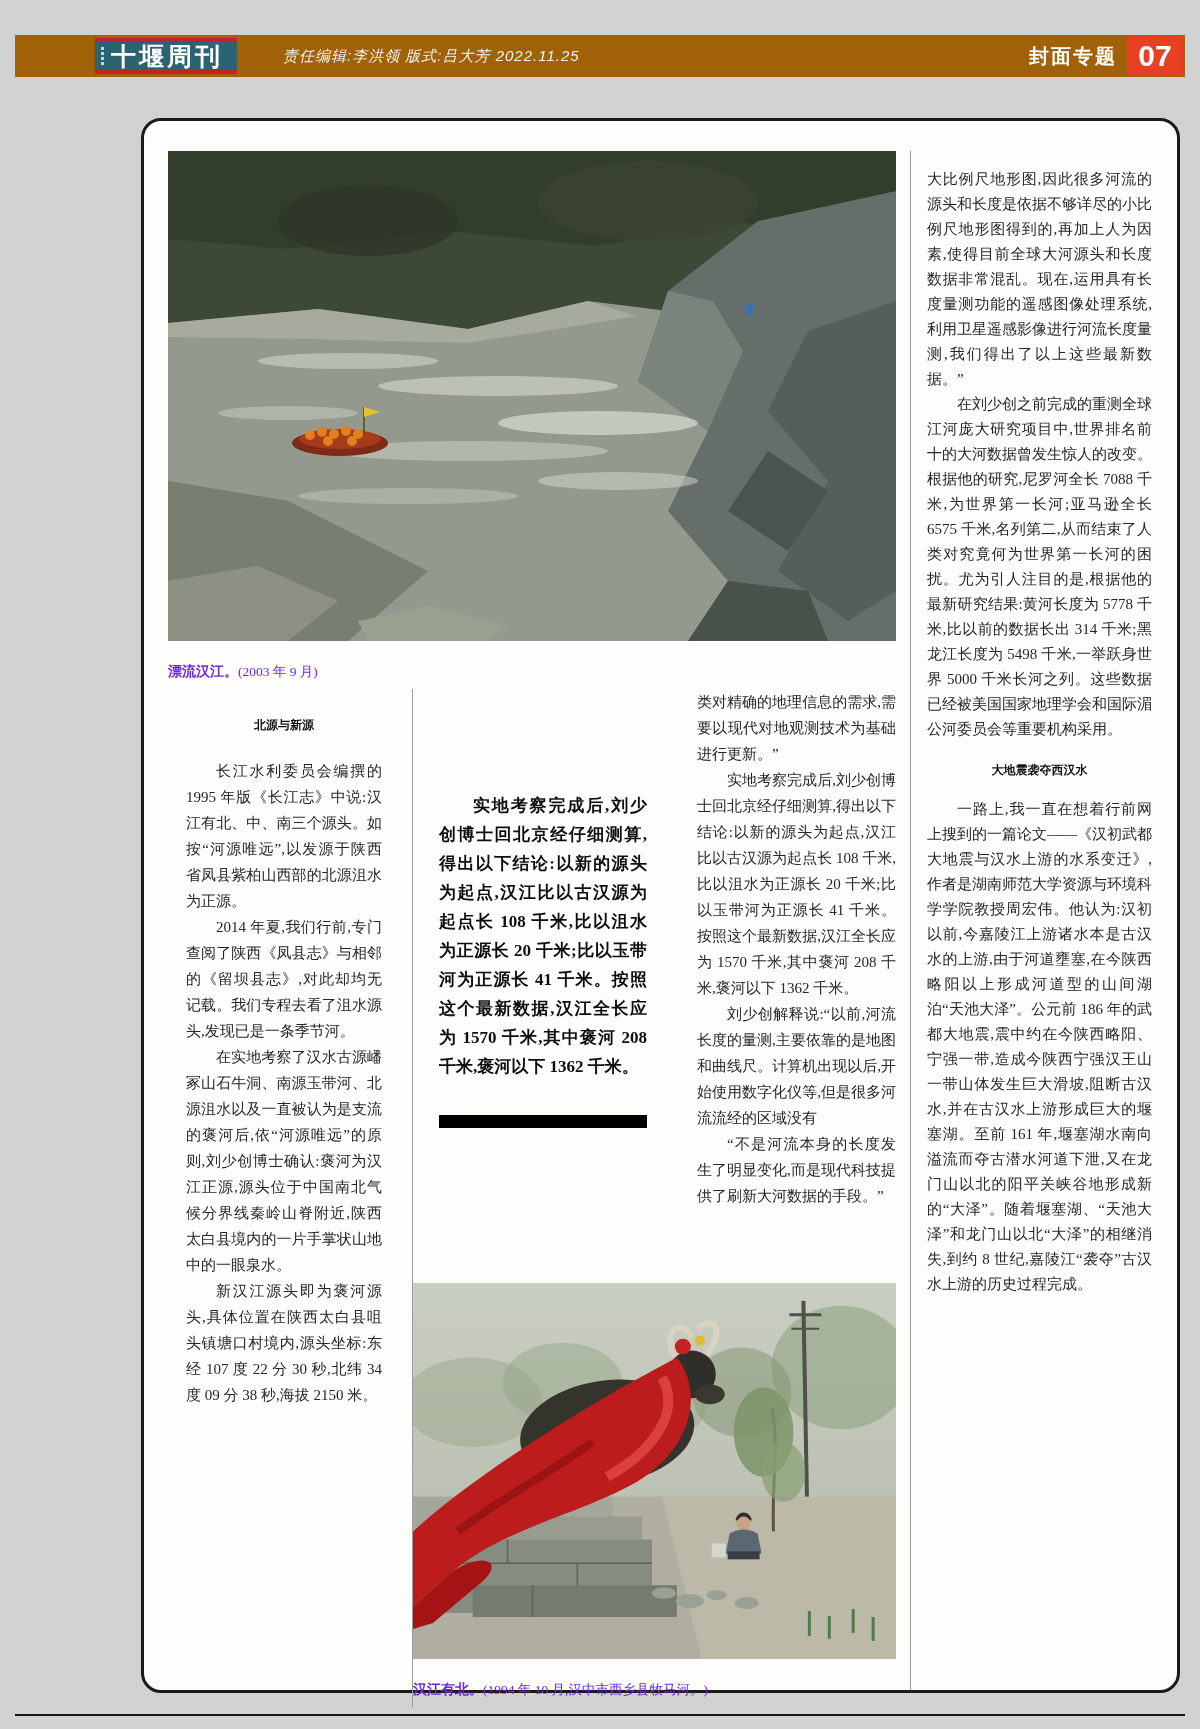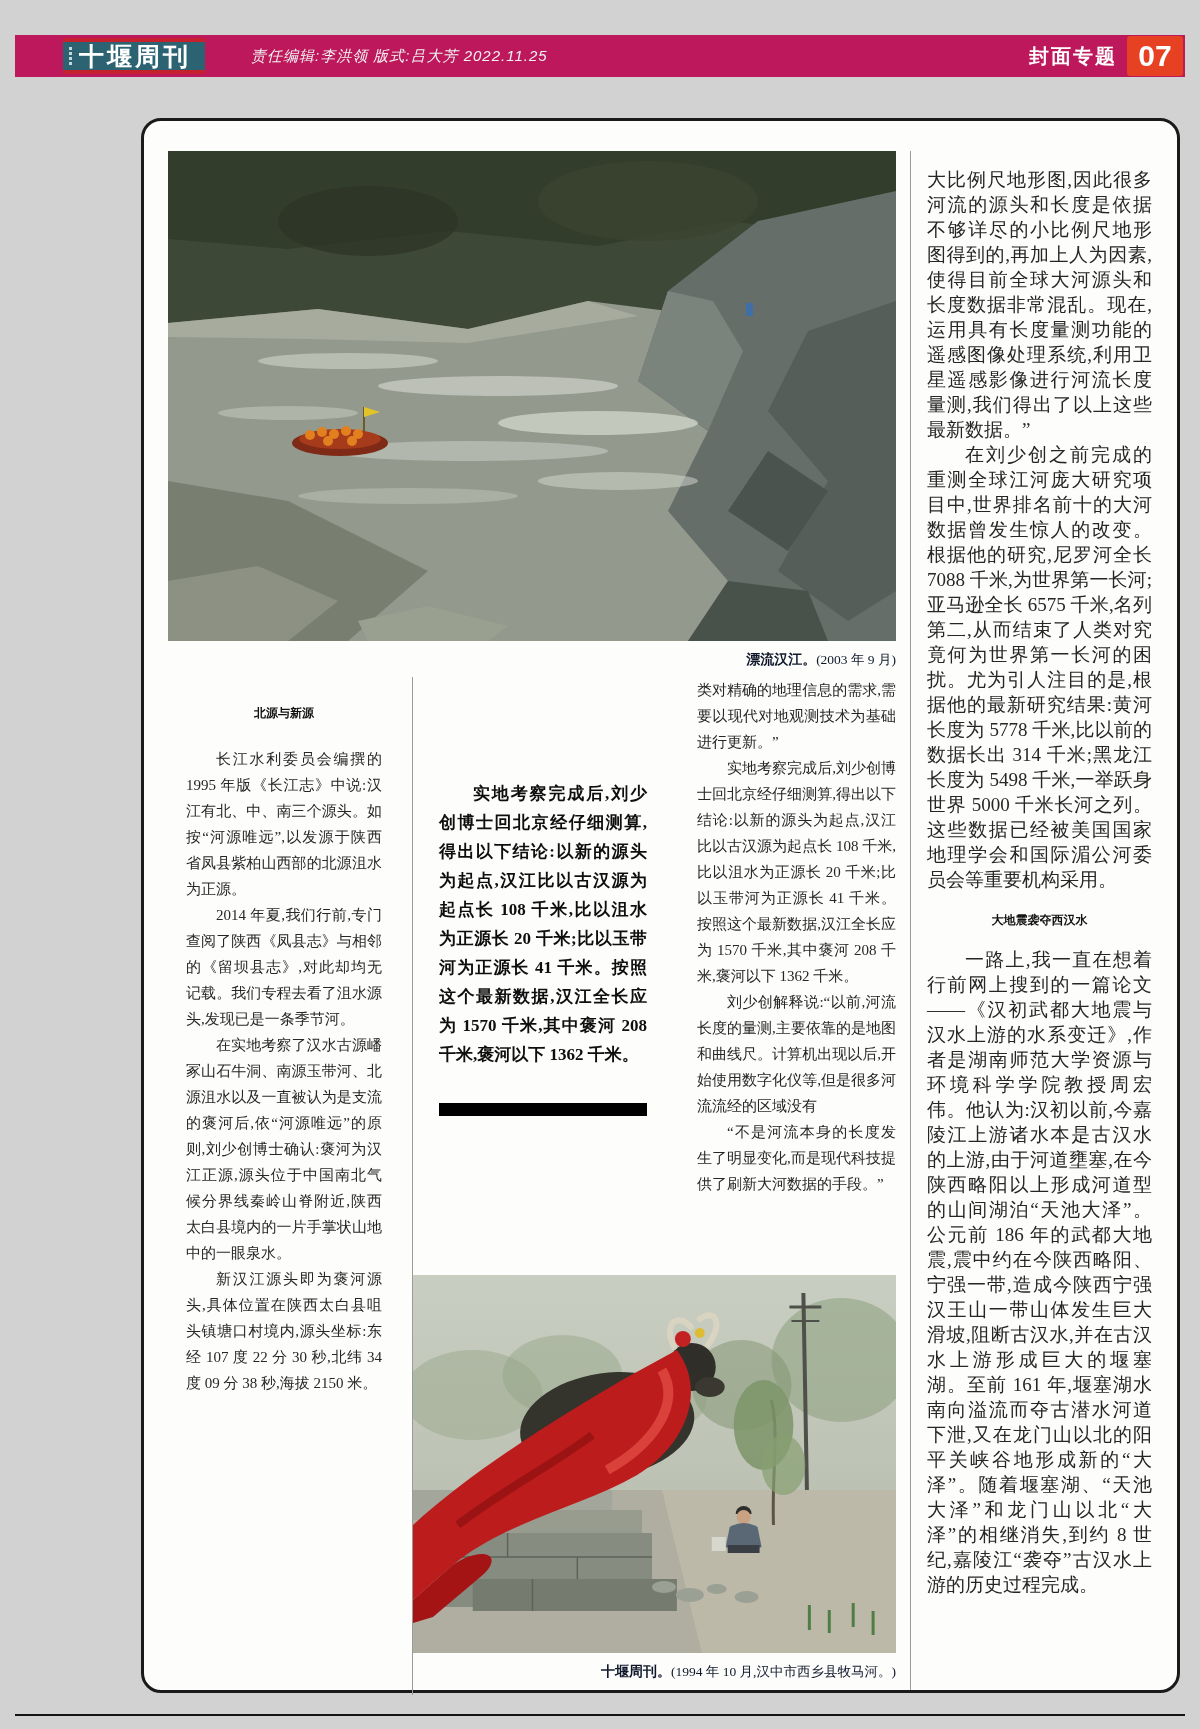--- a/index.html
+++ b/index.html
@@ -7,21 +7,21 @@
   body {
     position:relative;
     background:#d2d2d2;
     font-family:"Liberation Serif","DejaVu Serif",serif;
     color:#262626;
     overflow:hidden;
   }
   
   .header-bar{
     position:absolute; top:35px; left:15px; right:15px; height:42px;
-    background:#be185d; display:flex; align-items:center;
+    background:#a16207; display:flex; align-items:center;padding-left:32px;
   }
   .masthead{
     margin-left:48px; height:36px; background:#2b6372;
     border-top:4px solid #c4202e; border-bottom:4px solid #c4202e;
     display:flex; align-items:center; padding:0 14px 0 6px;
   }
   .masthead-marks{ display:flex; flex-direction:column; gap:2px; margin-right:7px; }
   .masthead-marks i{ width:3px; height:3px; background:#e8e8e8; opacity:.85; }
   .masthead-title{
     color:#fff; font-weight:bold; font-size:25px; letter-spacing:3px;
@@ -52,41 +52,41 @@
   .panel-row{ display:flex; height:100%; }
   .left-main{ width:728px; flex:0 0 728px; }
   .right-col{
     flex:1; margin-left:14px; border-left:1px solid #9a9a9a;
     padding:16px 0 0 16px; overflow:hidden;
   }
 
   
   .photo-top{ width:728px; height:490px; overflow:hidden; }
   .photo-top svg{ display:block; width:100%; height:100%; }
-  .caption{ text-align:right; margin-top:10px; height:26px; font-size:13.5px; color:#0f172a; }
+  .caption{ text-align:left; margin-top:22px; height:26px; font-size:13.5px; color:#6d28d9; }
   .caption .cap-bold{ font-weight:bold; font-size:14px; font-family:"Liberation Sans","DejaVu Sans",sans-serif; }
 
   
   .columns-row{ display:flex; height:1018px; overflow:hidden; }
   .col1{
     flex:0 0 245px; width:245px; padding:0 30px 0 18px;
     border-right:1px solid #9a9a9a; overflow:hidden;
   }
   .right-sub{ flex:1; display:flex; flex-direction:column; }
   .text-row{ display:flex; height:598px; overflow:hidden; padding-left:26px; }
   .col2{ flex:0 0 208px; width:208px; }
   .col3{ flex:1; margin-left:50px; overflow:hidden; }
 
   .photo-bottom{ width:483px; height:378px; overflow:hidden; }
   .photo-bottom svg{ display:block; width:100%; height:100%; }
 
   
   .body-p{ font-size:15px; line-height:26px; text-align:justify; text-indent:2em; }
   .body-p.no-indent{ text-indent:0; }
-  .col4-p{ font-size:19px; line-height:25px; text-align:justify; text-indent:2em; }
+  .col4-p{ font-size:15px; line-height:25px; text-align:justify; text-indent:2em; }
   .col4-p.no-indent{ text-indent:0; }
   .col-heading{
     text-align:center; font-weight:bold; font-size:12px; color:#111;
     font-family:"Liberation Sans","DejaVu Sans",sans-serif;
   }
   .h-col1{ margin:28px 0 24px 0; }
   .h-col4{ margin:20px 0 18px 0; }
   .pullquote{
     margin-top:102px; font-size:17px; line-height:29px; font-weight:bold;
     color:#0e0e0e; text-align:justify; text-indent:2em;
@@ -257,21 +257,21 @@
               </g>
               <g stroke="#4e7d46" stroke-width="3">
                 <line x1="398" y1="330" x2="398" y2="355"></line>
                   <line x1="418" y1="335" x2="418" y2="358"></line>
                 <line x1="442" y1="328" x2="442" y2="352"></line>
                   <line x1="462" y1="336" x2="462" y2="360"></line>
               </g>
             </svg>
           </div>
           <div class="caption">
-            <span class="cap-bold">十堰周刊。</span><span>(1994 年 10 月,汉中市西乡县牧马河。)</span>
+            <span class="cap-bold">汉江有北。</span><span>(1994 年 10 月,汉中市西乡县牧马河。)</span>
           </div>
         </div>
       </div>
     </div>
 
     <div class="right-col">
       <p class="col4-p no-indent">大比例尺地形图,因此很多河流的源头和长度是依据不够详尽的小比例尺地形图得到的,再加上人为因素,使得目前全球大河源头和长度数据非常混乱。现在,运用具有长度量测功能的遥感图像处理系统,利用卫星遥感影像进行河流长度量测,我们得出了以上这些最新数据。”</p>
       <p class="col4-p">在刘少创之前完成的重测全球江河庞大研究项目中,世界排名前十的大河数据曾发生惊人的改变。根据他的研究,尼罗河全长 7088 千米,为世界第一长河;亚马逊全长 6575 千米,名列第二,从而结束了人类对究竟何为世界第一长河的困扰。尤为引人注目的是,根据他的最新研究结果:黄河长度为 5778 千米,比以前的数据长出 314 千米;黑龙江长度为 5498 千米,一举跃身世界 5000 千米长河之列。这些数据已经被美国国家地理学会和国际湄公河委员会等重要机构采用。</p>
       <div class="col-heading h-col4">大地震袭夺西汉水</div>
       <p class="col4-p">一路上,我一直在想着行前网上搜到的一篇论文——《汉初武都大地震与汉水上游的水系变迁》,作者是湖南师范大学资源与环境科学学院教授周宏伟。他认为:汉初以前,今嘉陵江上游诸水本是古汉水的上游,由于河道壅塞,在今陕西略阳以上形成河道型的山间湖泊“天池大泽”。公元前 186 年的武都大地震,震中约在今陕西略阳、宁强一带,造成今陕西宁强汉王山一带山体发生巨大滑坡,阻断古汉水,并在古汉水上游形成巨大的堰塞湖。至前 161 年,堰塞湖水南向溢流而夺古潜水河道下泄,又在龙门山以北的阳平关峡谷地形成新的“大泽”。随着堰塞湖、“天池大泽”和龙门山以北“大泽”的相继消失,到约 8 世纪,嘉陵江“袭夺”古汉水上游的历史过程完成。</p>

